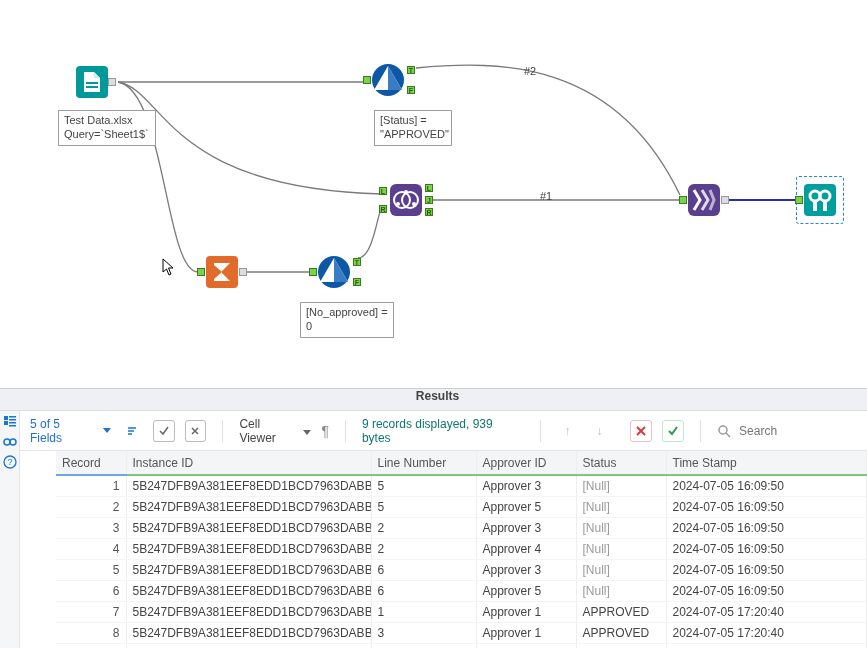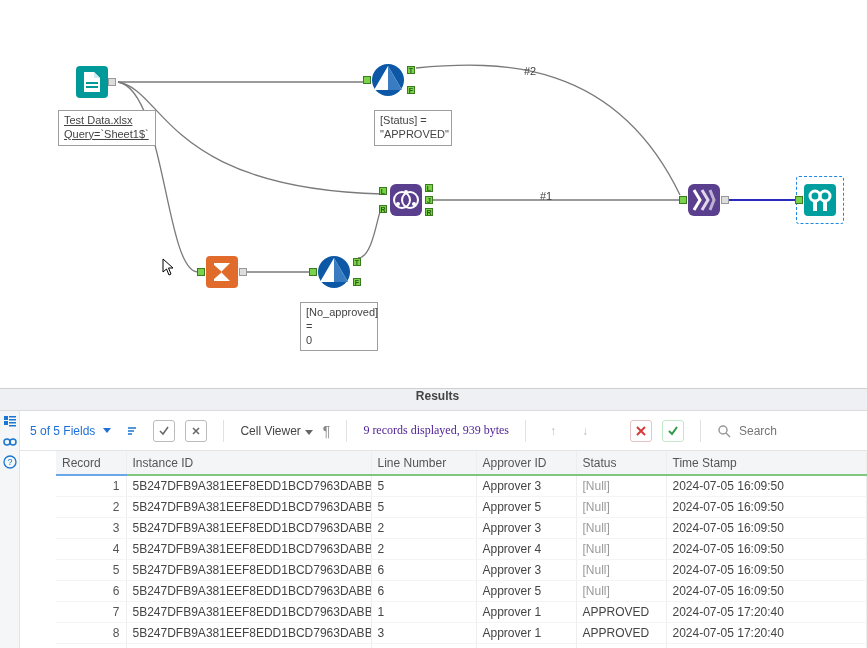--- a/index.html
+++ b/index.html
@@ -81,21 +81,21 @@
   <div class="tool" style="left:74px; top:64px;">
     <svg viewBox="0 0 36 36">
         <rect x="2" y="2" width="32" height="32" rx="4" fill="#009999"></rect>
       <path d="M10 8 h10 l6 6 v14 h-16 z" fill="#fff"></path>
       <path d="M20 8 v6 h6" fill="#cdeeee"></path>
       <rect x="12" y="18" width="12" height="2" fill="#009999"></rect>
       <rect x="12" y="22" width="12" height="2" fill="#009999"></rect>
     </svg>
     <div class="anchor gray" style="right:-6px; top:14px;"></div>
   </div>
-  <div class="tool-label" style="left:58px; top:110px; width:98px;text-decoration:underline;">
+  <div class="tool-label" style="left:58px; top:110px; width:98px;">
     <span>Test Data.xlsx</span><br>
     <span>Query=`Sheet1$`</span>
   </div>
 
   <div class="tool" style="left:370px; top:62px;">
     <svg viewBox="0 0 36 36">
         <circle cx="18" cy="18" r="16" fill="#0d58a6"></circle>
       <path d="M18 4 L32 28 L4 28 Z" fill="#fff"></path>
       <path d="M18 4 L32 28 L18 28 Z" fill="#3a7cc2"></path>
     </svg>
@@ -136,21 +136,21 @@
   <div class="tool" style="left:316px; top:254px;">
     <svg viewBox="0 0 36 36">
         <circle cx="18" cy="18" r="16" fill="#0d58a6"></circle>
       <path d="M18 4 L32 28 L4 28 Z" fill="#fff"></path>
       <path d="M18 4 L32 28 L18 28 Z" fill="#3a7cc2"></path>
     </svg>
     <div class="anchor" style="left:-7px; top:14px;"></div>
     <div class="anchor letter" style="right:-9px; top:4px;">T</div>
     <div class="anchor letter" style="right:-9px; bottom:4px;">F</div>
   </div>
-  <div class="tool-label" style="left:300px; top:302px; width:78px;">
+  <div class="tool-label" style="left:300px; top:302px; width:94px;">
     <span>[No_approved] =</span><br>
     <span>0</span>
   </div>
 
   <div class="tool" style="left:686px; top:182px;">
     <svg viewBox="0 0 36 36">
         <rect x="2" y="2" width="32" height="32" rx="6" fill="#5b3f8f"></rect>
       <path d="M8 8 l6 10 l-6 10" stroke="#fff" stroke-width="3" fill="none"></path>
       <path d="M16 8 l6 10 l-6 10" stroke="#fff" stroke-width="3" fill="none" opacity="0.8"></path>
       <path d="M24 8 l4 10 l-4 10" stroke="#fff" stroke-width="3" fill="none" opacity="0.6"></path>
@@ -230,21 +230,21 @@
           <path d="M3 3 l6 6 M9 3 l-6 6" stroke="#666" stroke-width="1.5"></path>
         </svg>
       </span>
     <span class="tb-sep"></span>
     <span class="cell-viewer">
         <span>Cell Viewer</span>
         <span class="chev-down"></span>
       </span>
     <span class="para-icon">¶</span>
     <span class="tb-sep"></span>
-    <span style="color:#4c1d95;font-family:Liberation Serif, serif;">9 records displayed, 939 bytes</span>
+    <span style="color:#0f766e;">9 records displayed, 939 bytes</span>
     <span class="tb-sep"></span>
     <span class="icon-btn" style="color:#bbb;">↑</span>
     <span class="icon-btn" style="color:#bbb;">↓</span>
     <span class="tb-flex"></span>
     <span class="icon-btn red">
         <svg width="12" height="12" viewBox="0 0 12 12">
           <path d="M2 2 l8 8 M10 2 l-8 8" stroke="currentColor" stroke-width="2"></path>
         </svg>
       </span>
     <span class="icon-btn green">

